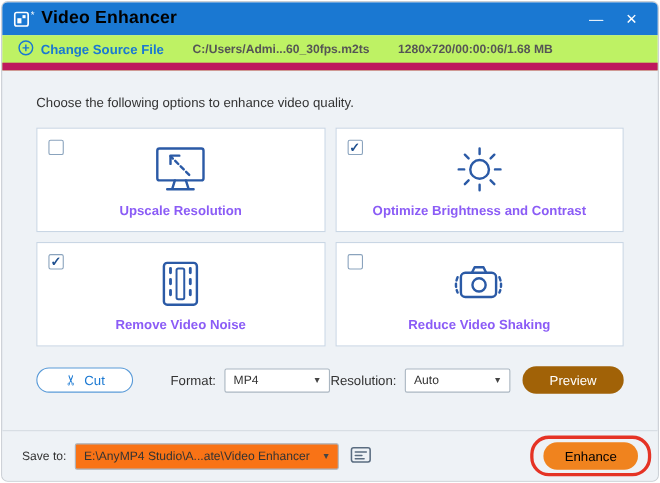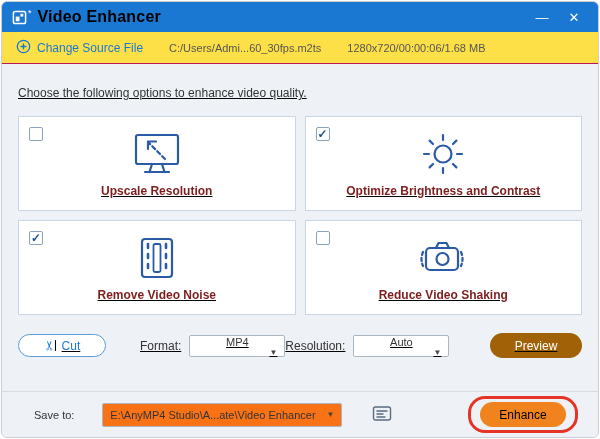--- a/index.html
+++ b/index.html
@@ -13,60 +13,60 @@
   .titlebar { height:30px; background:#1a78d2; display:flex; align-items:center;
               padding:0 10px; flex-shrink:0; }
   .titlebar .app-icon { display:flex; align-items:flex-start; margin-right:6px; }
   .titlebar .app-star { color:#fff; font-size:9px; margin-left:1px; margin-top:-2px; }
   .titlebar .title { color:#000000; font-size:16px; font-weight:bold; letter-spacing:.2px; }
   .title-buttons { margin-left:auto; display:flex; gap:4px; }
   .tbtn { width:28px; height:22px; display:flex; align-items:center; justify-content:center;
           color:#fff; font-size:13px; cursor:pointer; }
 
   
-  .toolbar { height:32px; background:#fde047; border-bottom:1px solid #be185d;
-             display:flex; align-items:center; padding:0 14px; gap:26px; flex-shrink:0; }
+  .toolbar { height:32px; background:#bef264; border-bottom:7px solid #be185d;
+             display:flex; align-items:center; padding:0 14px; gap:26px; flex-shrink:0;font-weight:bold; }
   .change-source { display:flex; align-items:center; gap:6px; color:#1a78d2;
                    font-size:12px; cursor:pointer; }
   .toolbar .meta { color:#555; font-size:11px; }
 
   
-  .main { flex:1; padding:16px 16px 0;text-decoration:underline; }
+  .main { flex:1; padding:16px 31px 0; }
   .heading { font-size:12px; color:#333; margin:6px 0 16px; }
   .grid { display:grid; grid-template-columns:1fr 1fr; grid-template-rows:95px 95px; gap:9px; }
   .card { background:#fff; border:1px solid #c9d6e4; position:relative;
           display:flex; flex-direction:column; align-items:center; justify-content:center;
           cursor:pointer; }
   .checkbox { position:absolute; top:10px; left:10px; width:14px; height:14px;
               background:#fff; border:1px solid #8aa3bd; border-radius:2px;
               font-size:12px; font-weight:bold; color:#1e4f8f; line-height:13px;
               text-align:center; cursor:pointer; }
   .card .icon-wrap { height:48px; display:flex; align-items:center; justify-content:center; }
-  .card .label { font-size:12px; font-weight:bold; color:#7f1d1d; margin-top:6px; }
+  .card .label { font-size:12px; font-weight:bold; color:#8b5cf6; margin-top:6px; }
   svg.blue { stroke:#2b5aa6; fill:none; stroke-width:2.2; stroke-linecap:round; stroke-linejoin:round; }
 
   
   .controls { display:flex; align-items:center; margin-top:18px; }
   .cut-btn { width:88px; height:23px; border:1px solid #5a9bd8; border-radius:12px;
              background:#fff; color:#1a78d2; font-size:12px; display:flex;
              align-items:center; justify-content:center; gap:7px; cursor:pointer; }
   .cut-btn .scissors { font-size:13px; transform:rotate(-90deg); display:inline-block; }
   .ctl-label { font-size:12px; color:#333; }
   .format-label { margin-left:34px; margin-right:8px; }
   .res-label { margin-right:8px; }
   .select { width:96px; height:22px; background:#fff; border:1px solid #aab6c1;
             border-radius:2px; display:flex; align-items:center; padding:0 7px;
-            font-size:11px; color:#333; cursor:pointer;flex-direction:column; }
+            font-size:11px; color:#333; cursor:pointer; }
   .select .arrow { margin-left:auto; font-size:8px; color:#444; }
   .preview-btn { margin-left:auto; width:92px; height:25px; border:none; border-radius:13px;
                  background:#a16207; color:#fff; font-size:12px; cursor:pointer; }
 
   
   .footer { height:46px; border-top:1px solid #d5dce3; display:flex; align-items:center;
-            padding:0 32px; flex-shrink:0; background:#eef2f6;gap:20px; }
+            padding:0 18px; flex-shrink:0; background:#eef2f6; }
   .save-label { font-size:11px; color:#333; margin-right:8px; }
   .path-select { width:240px; height:24px; background:#f97316; border:1px solid #aab6c1;
                  border-radius:2px; display:flex; align-items:center; padding:0 7px;
                  font-size:11px; color:#333; cursor:pointer; white-space:nowrap; overflow:hidden; }
   .path-select .arrow { margin-left:auto; font-size:8px; color:#444; padding-left:6px; }
   .browse-btn { width:28px; height:24px; display:flex; align-items:center; justify-content:center;
                 background:transparent; border:none; cursor:pointer; margin-left:6px; }
   .enhance-wrap { margin-left:auto; position:relative; }
   .enhance-btn { width:86px; height:25px; border:none; border-radius:13px;
                  background:#f0831e; color:#000000; font-size:12px; cursor:pointer; }

